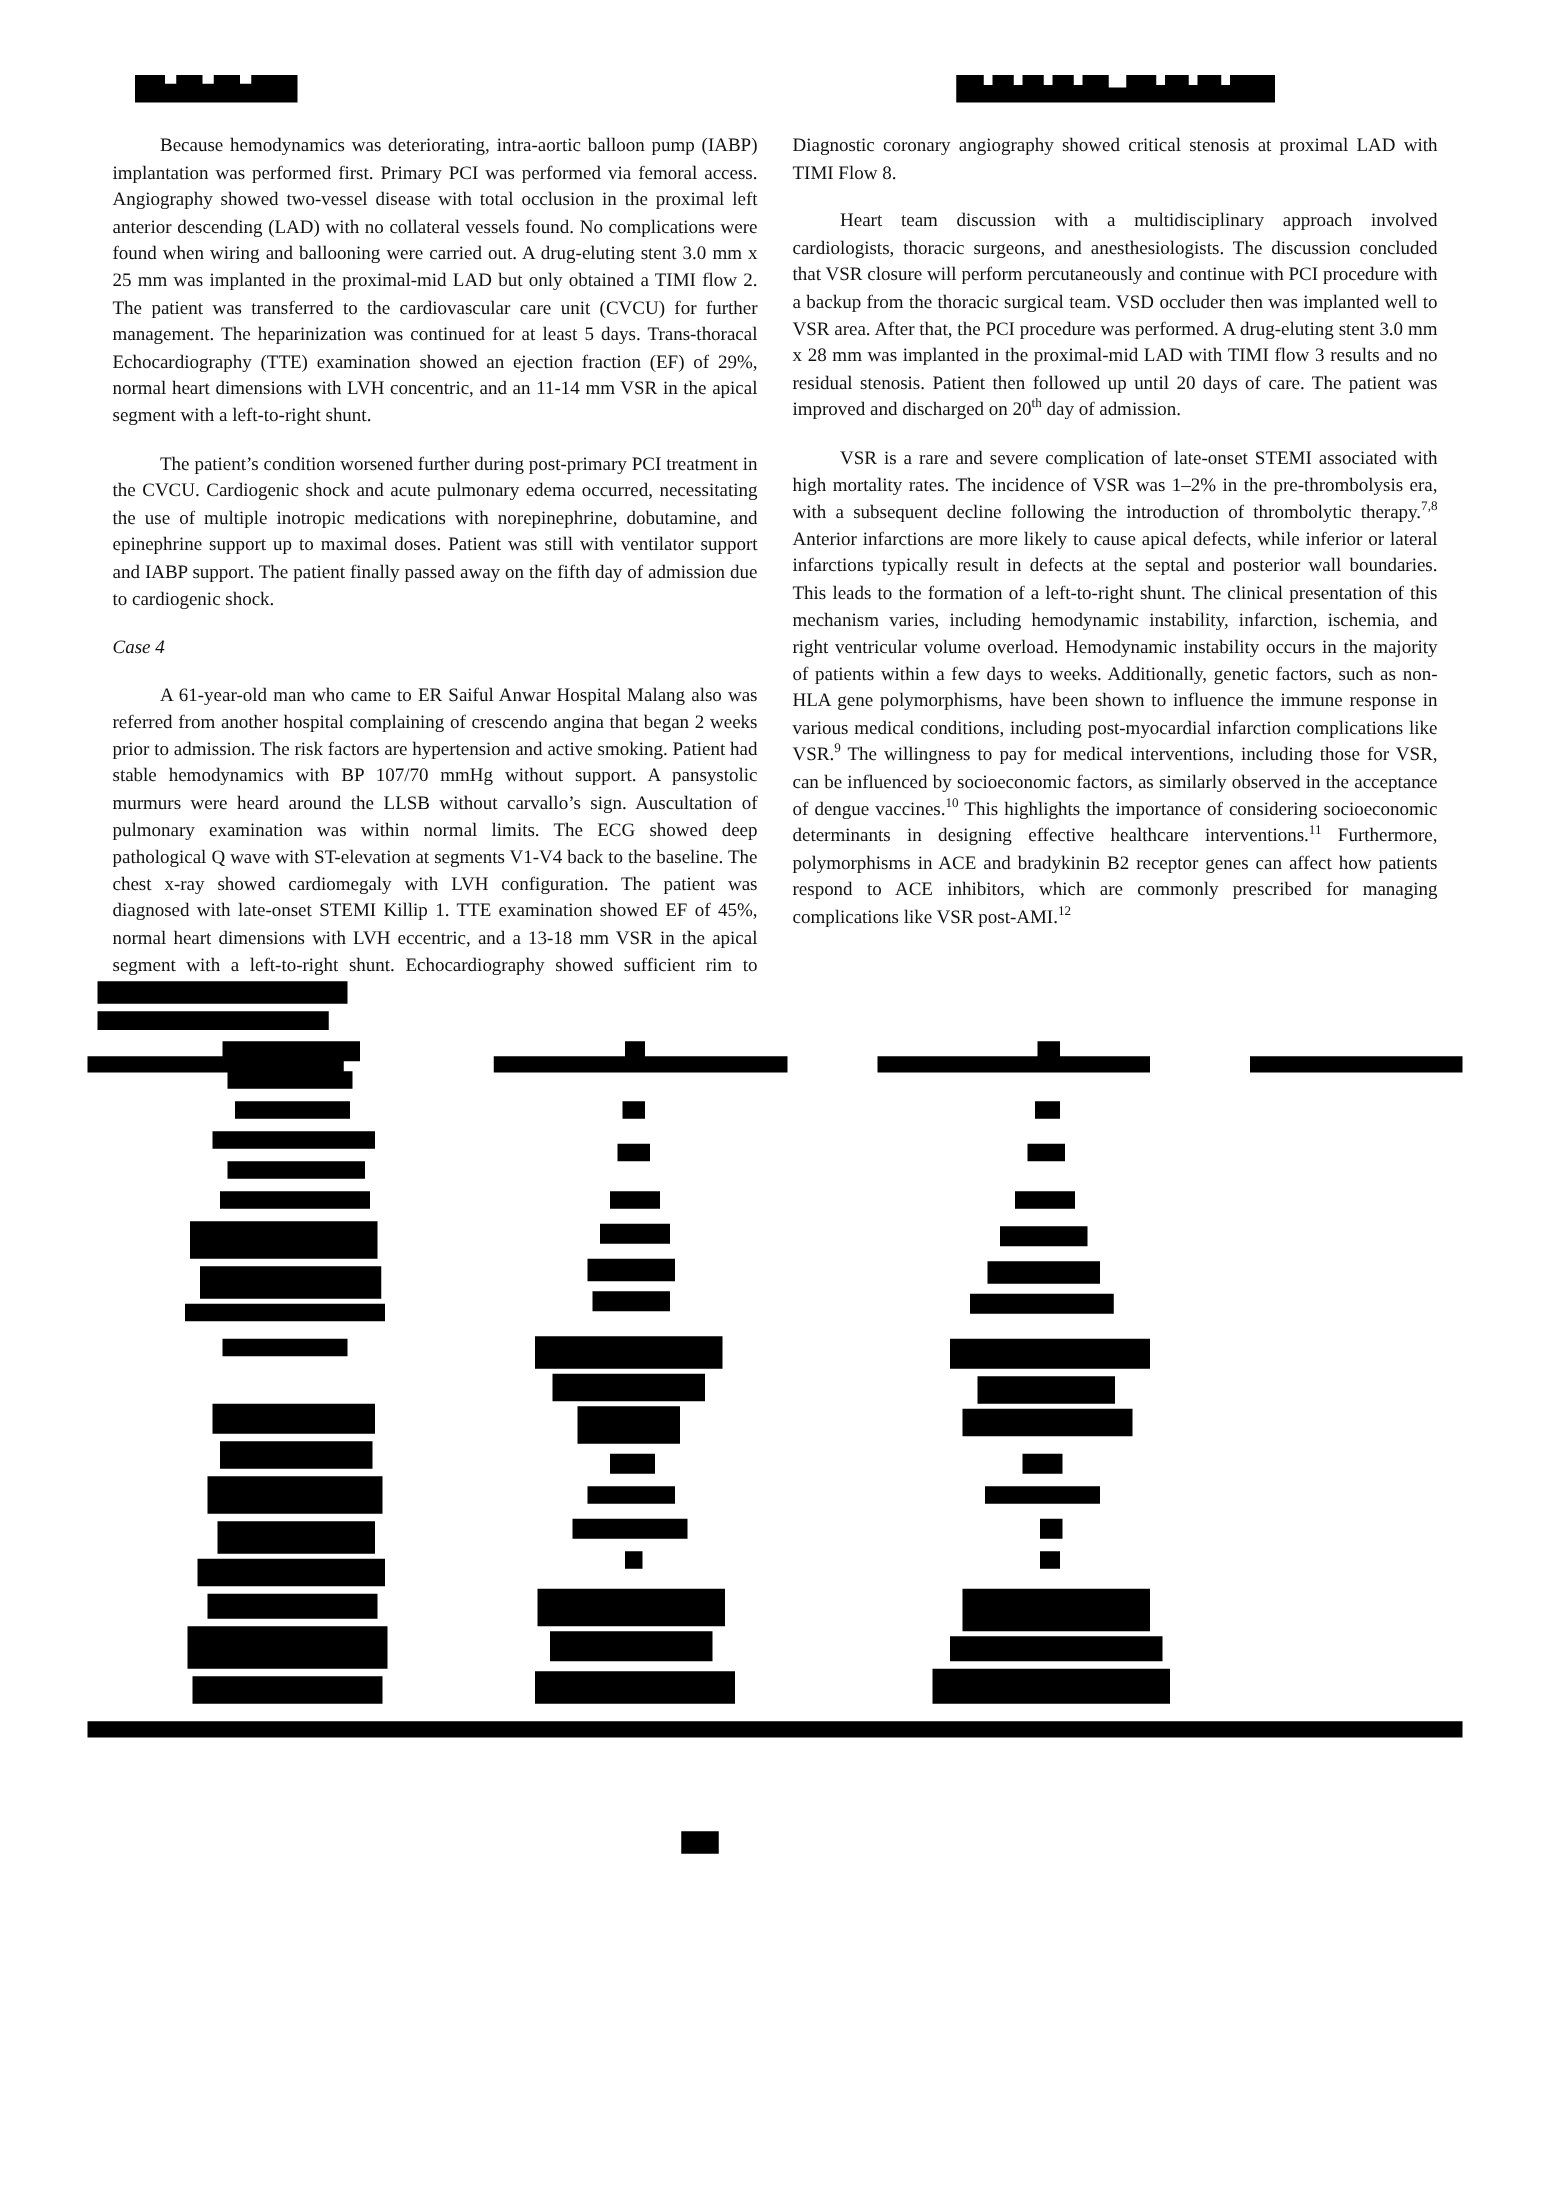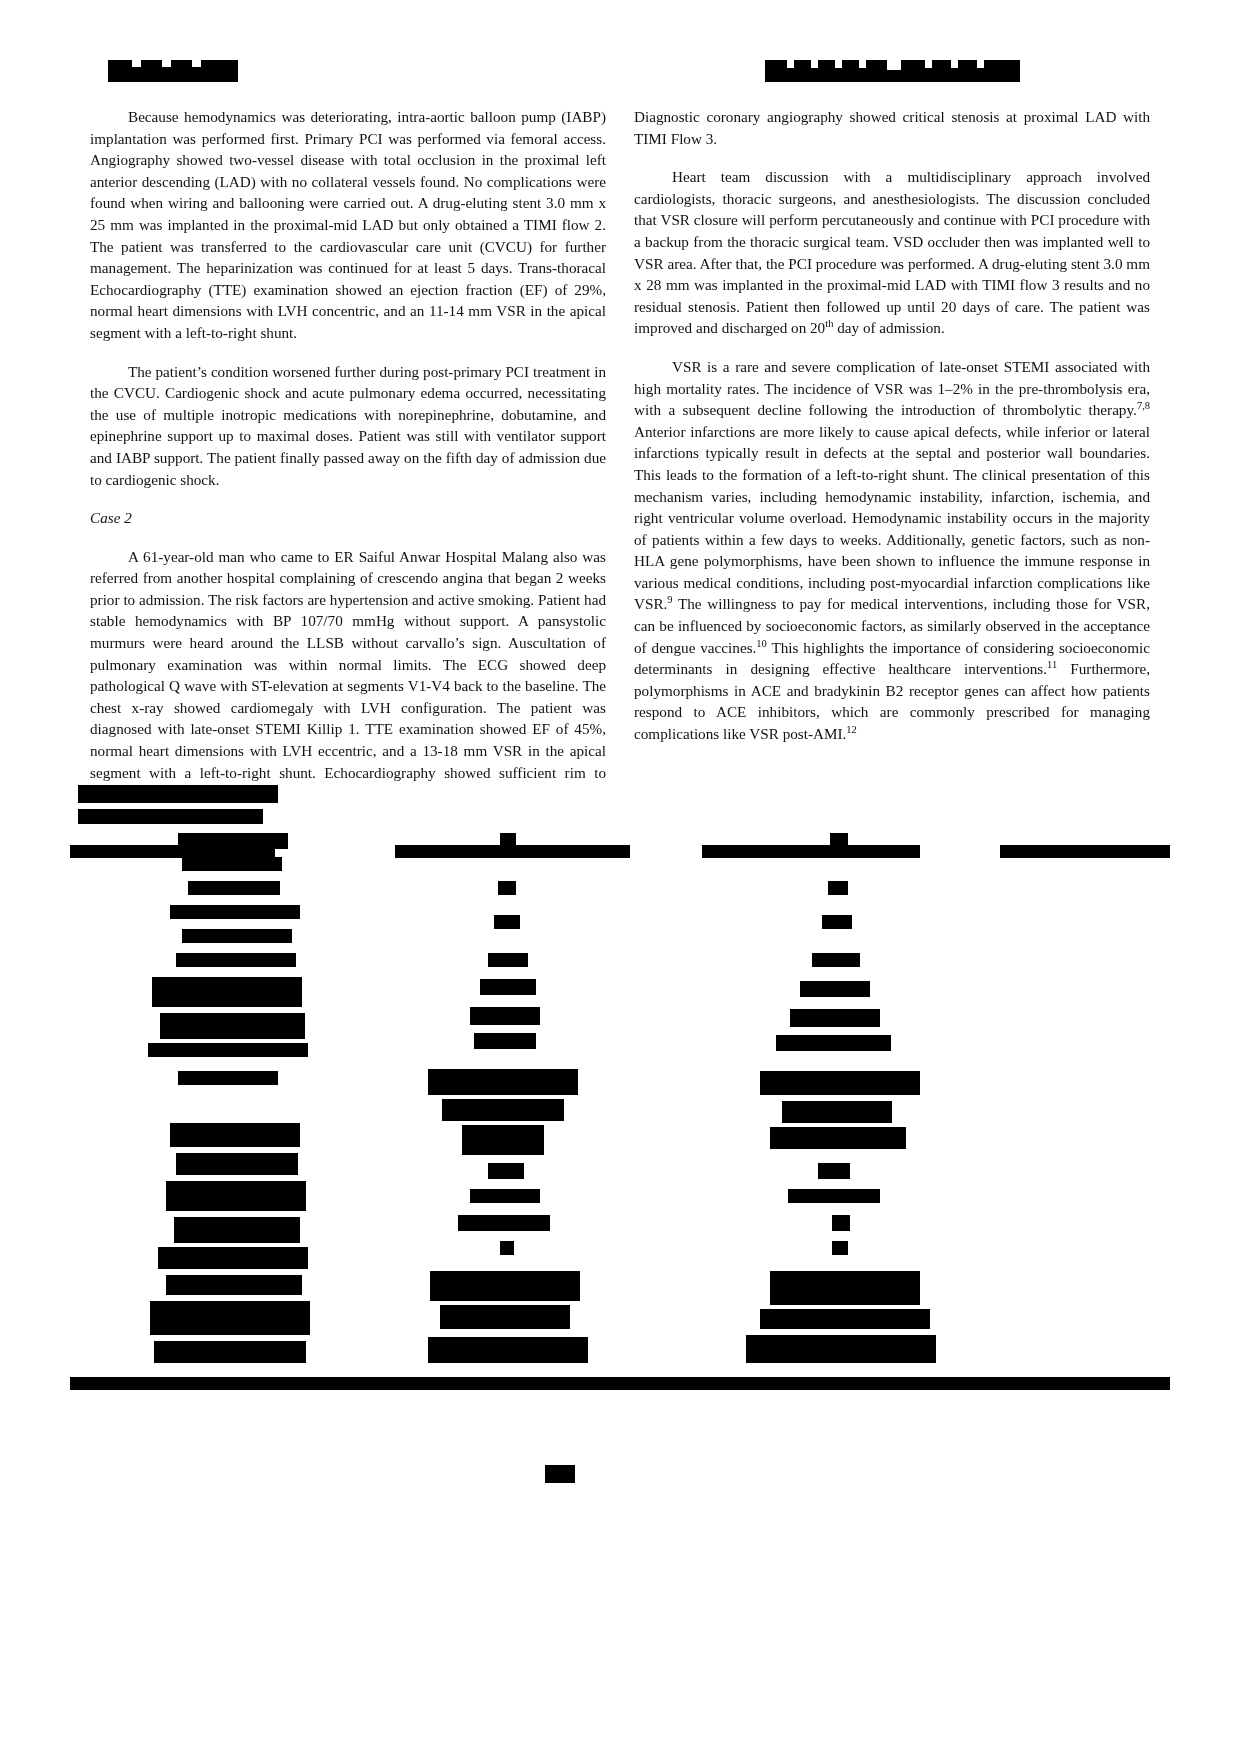--- a/index.html
+++ b/index.html
@@ -105,26 +105,26 @@
     <div class="hdr-notch" style="left:160px;top:0;width:7px;height:8px;"></div>
     <div class="hdr-notch" style="left:186px;top:0;width:7px;height:8px;"></div>
     <div class="hdr-notch" style="left:212px;top:0;width:7px;height:8px;"></div>
   </div>
 
   <div class="cols">
 
     <div class="col">
       <p class="indent">Because hemodynamics was deteriorating, intra-aortic balloon pump (IABP) implantation was performed first. Primary PCI was performed via femoral access. Angiography showed two-vessel disease with total occlusion in the proximal left anterior descending (LAD) with no collateral vessels found. No complications were found when wiring and ballooning were carried out. A drug-eluting stent 3.0 mm x 25 mm was implanted in the proximal-mid LAD but only obtained a TIMI flow 2. The patient was transferred to the cardiovascular care unit (CVCU) for further management. The heparinization was continued for at least 5 days. Trans-thoracal Echocardiography (TTE) examination showed an ejection fraction (EF) of 29%, normal heart dimensions with LVH concentric, and an 11-14 mm VSR in the apical segment with a left-to-right shunt.</p>
       <p class="indent">The patient’s condition worsened further during post-primary PCI treatment in the CVCU. Cardiogenic shock and acute pulmonary edema occurred, necessitating the use of multiple inotropic medications with norepinephrine, dobutamine, and epinephrine support up to maximal doses. Patient was still with ventilator support and IABP support. The patient finally passed away on the fifth day of admission due to cardiogenic shock.</p>
-      <p class="case-head">Case 2</p>
+      <p class="case-head">Case 4</p>
       <p class="indent">A 61-year-old man who came to ER Saiful Anwar Hospital Malang also was referred from another hospital complaining of crescendo angina that began 2 weeks prior to admission. The risk factors are hypertension and active smoking. Patient had stable hemodynamics with BP 107/70 mmHg without support. A pansystolic murmurs were heard around the LLSB without carvallo’s sign. Auscultation of pulmonary examination was within normal limits. The ECG showed deep pathological Q wave with ST-elevation at segments V1-V4 back to the baseline. The chest x-ray showed cardiomegaly with LVH configuration. The patient was diagnosed with late-onset STEMI Killip 1. TTE examination showed EF of 45%, normal heart dimensions with LVH eccentric, and a 13-18 mm VSR in the apical segment with a left-to-right shunt. Echocardiography showed sufficient rim to deploy a device</p>
     </div>
 
     <div class="col">
-      <p>Diagnostic coronary angiography showed critical stenosis at proximal LAD with TIMI Flow 3.</p>
+      <p>Diagnostic coronary angiography showed critical stenosis at proximal LAD with TIMI Flow 8.</p>
       <p class="indent"><span>Heart team discussion with a multidisciplinary approach involved cardiologists, thoracic surgeons, and anesthesiologists. The discussion concluded that VSR closure will perform percutaneously and continue with PCI procedure with a backup from the thoracic surgical team. VSD occluder then was implanted well to VSR area. After that, the PCI procedure was performed. A drug-eluting stent 3.0 mm x 28 mm was implanted in the proximal-mid LAD with TIMI flow 3 results and no residual stenosis. Patient then followed up until 20 days of care. The patient was improved and discharged on 20</span><sup>th</sup><span> day of admission.</span></p>
 
 
       <p class="indent"><span>VSR is a rare and severe complication of late-onset STEMI associated with high mortality rates. The incidence of VSR was 1–2% in the pre-thrombolysis era, with a subsequent decline following the introduction of thrombolytic therapy.</span><sup>7,8</sup><span> Anterior infarctions are more likely to cause apical defects, while inferior or lateral infarctions typically result in defects at the septal and posterior wall boundaries. This leads to the formation of a left-to-right shunt. The clinical presentation of this mechanism varies, including hemodynamic instability, infarction, ischemia, and right ventricular volume overload. Hemodynamic instability occurs in the majority of patients within a few days to weeks. Additionally, genetic factors, such as non-HLA gene polymorphisms, have been shown to influence the immune response in various medical conditions, including post-myocardial infarction complications like VSR.</span><sup>9</sup><span> The willingness to pay for medical interventions, including those for VSR, can be influenced by socioeconomic factors, as similarly observed in the acceptance of dengue vaccines.</span><sup>10</sup><span> This highlights the importance of considering socioeconomic determinants in designing effective healthcare interventions.</span><sup>11</sup><span> Furthermore, polymorphisms in ACE and bradykinin B2 receptor genes can affect how patients respond to ACE inhibitors, which are commonly prescribed for managing complications like VSR post-AMI.</span><sup>12</sup></p>
     </div>
   </div>
 
   <div class="figure">
     <div class="fig-title"></div>
     <div class="fig-title2"></div>

